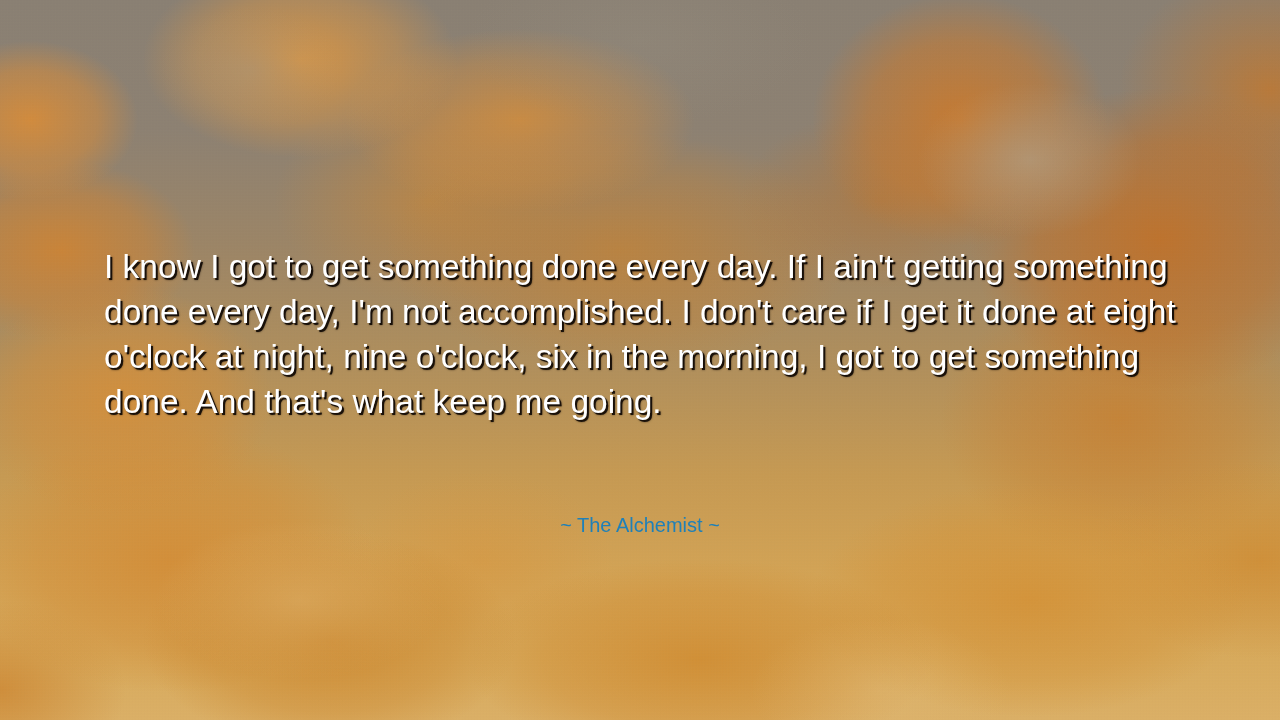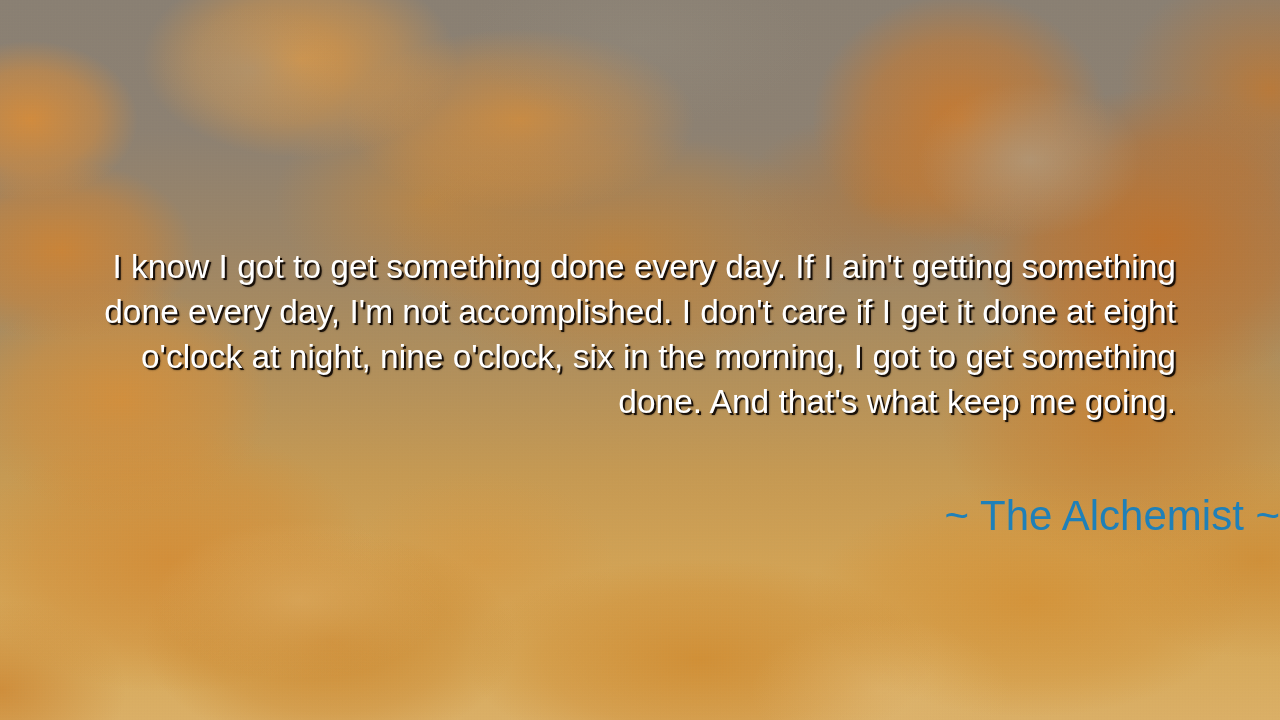--- a/index.html
+++ b/index.html
@@ -94,43 +94,43 @@
     pointer-events: none;
   }
 
   
   .quote-block {
     position: absolute;
     left: 0;
     right: 0;
     top: 244px;
     padding: 0 104px;
-    text-align: right;
+    text-align: left;
   }
   .quote-text {
     margin: 0;
     color: #ffffff;
     font-size: 33.5px;
     line-height: 45px;
     font-weight: 400;
     letter-spacing: 0px;
     text-shadow:
       2px 2px 0 rgba(20,12,6,.92),
       2px 2px 2px rgba(20,12,6,.65);
     white-space: pre-wrap;
   }
   .attribution {
     position: absolute;
     left: 0;
     right: 0;
     top: 496px;
-    margin: 0;
-    text-align: right;
+    margin: 9px;
+    text-align: center;
     color: #1f80b8;
-    font-size: 42px;
+    font-size: 20px;
     line-height: 40px;
     font-weight: 400;
   }
 </style>
 </head>
 <body>
 
 <div id="stage">
 
   <div class="sky"></div>

